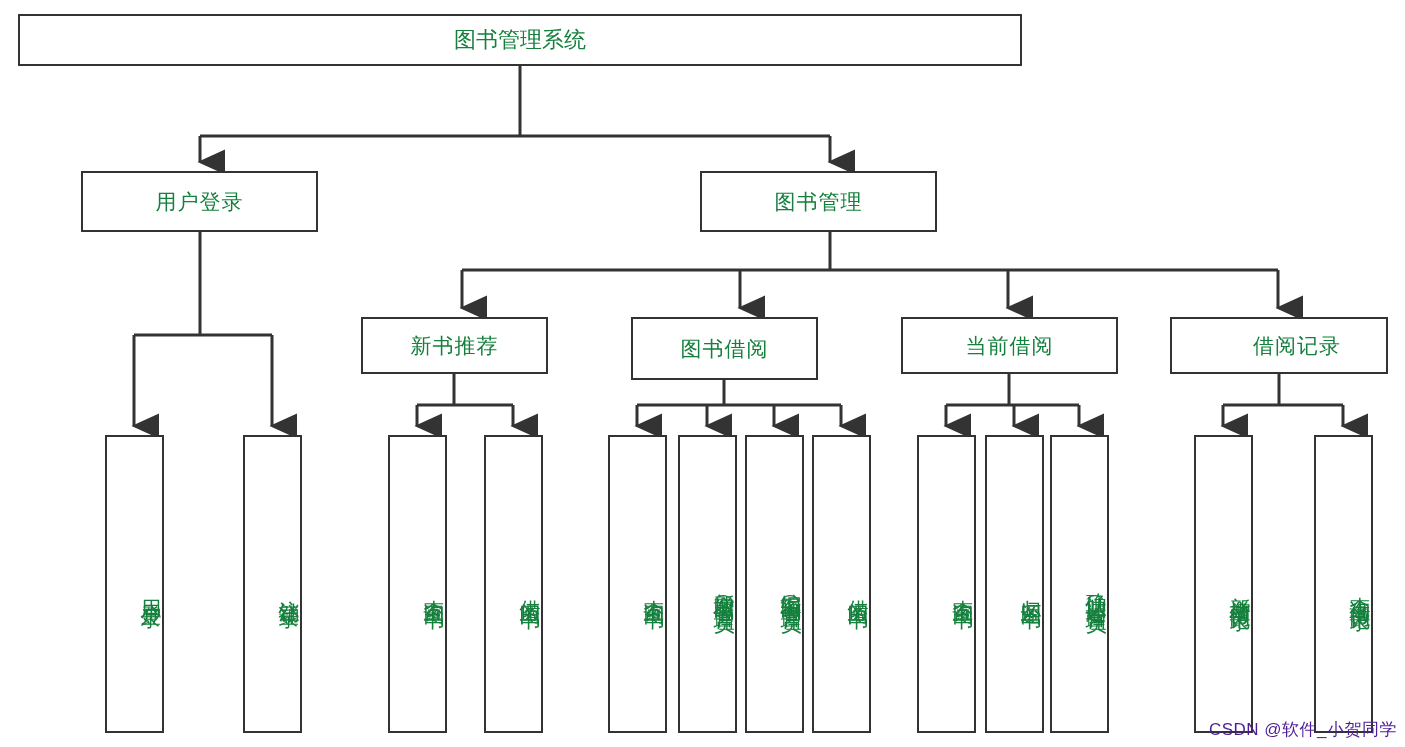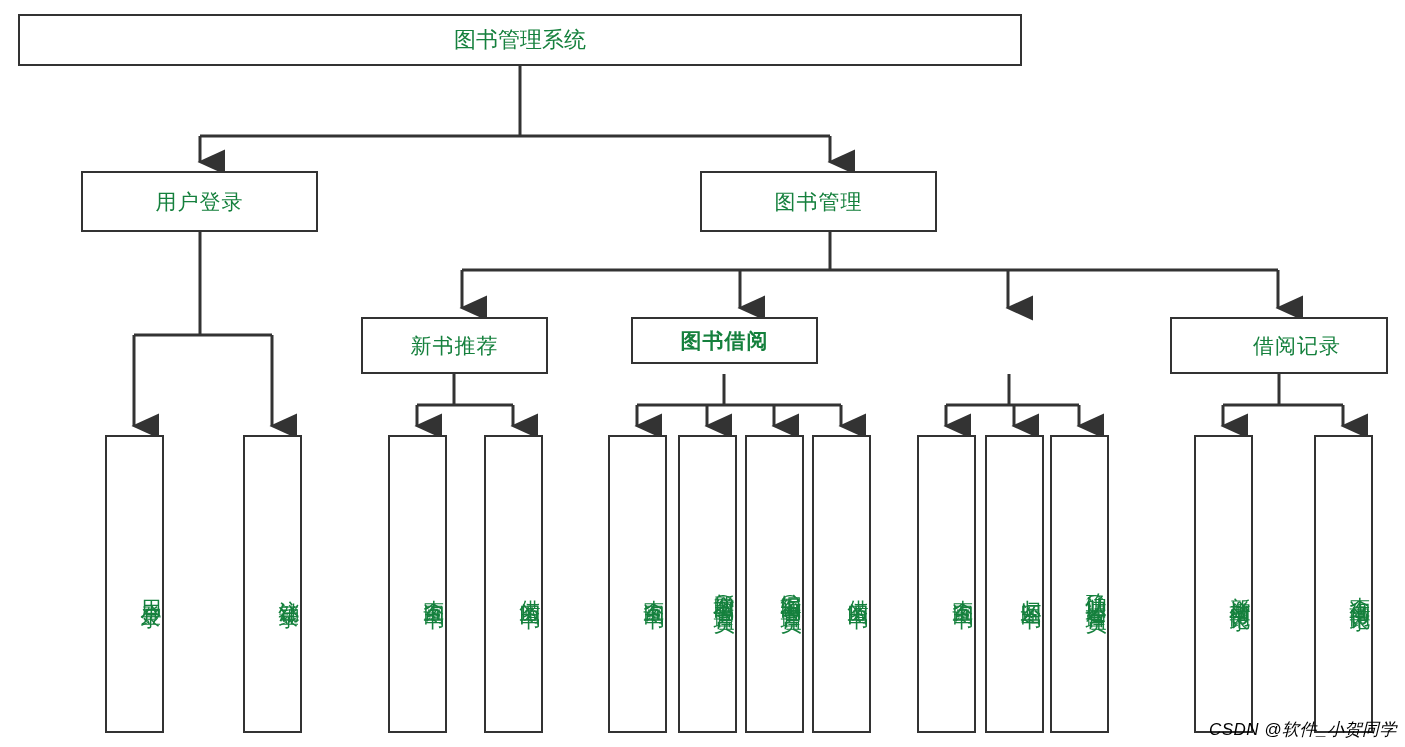--- a/index.html
+++ b/index.html
@@ -53,24 +53,23 @@
   .node.v .vtext {
     writing-mode: vertical-rl;
     text-orientation: upright;
     display: block;
   }
   .watermark {
     position: absolute;
     right: 8px;
     bottom: 6px;
     font-size: 17px;
-    color: #000000;
+    color: #4c1d95;
     letter-spacing: 0.5px;
     white-space: nowrap;
-    font-style: italic;
   }
 </style>
 </head>
 <body>
 
 <div id="canvas">
 
   <svg id="wires" viewBox="0 0 1405 747">
     <defs>
       <marker id="arrow" viewBox="0 0 12 12" refX="6" refY="11" markerWidth="11" markerHeight="11" orient="auto-start-reverse">
@@ -132,22 +131,25 @@
   <div class="node h" style="left:81px; top:171px; width:237px; height:61px;">
     <span>用户登录</span>
   </div>
   <div class="node h" style="left:700px; top:171px; width:237px; height:61px;">
     <span>图书管理</span>
   </div>
 
   <div class="node h" style="left:361px; top:317px; width:187px; height:57px;">
     <span>新书推荐</span>
   </div>
-  <div class="node h" style="left:631px; top:317px; width:187px; height:47px;font-weight:bold;">
+  <div class="node h" style="left:631px; top:317px; width:187px; height:63px;">
     <span>图书借阅</span>
+  </div>
+  <div class="node h" style="left:901px; top:317px; width:217px; height:57px;">
+    <span>当前借阅</span>
   </div>
   <div class="node h" style="left:1170px; top:317px; width:218px; height:57px;padding-left:36px;">
     <span>借阅记录</span>
   </div>
 
   <div class="node v" style="left:105px; top:435px; width:59px; height:298px;">
     <span class="vtext">用户登录</span>
   </div>
   <div class="node v" style="left:243px; top:435px; width:59px; height:298px;">
     <span class="vtext">注销登录</span>

